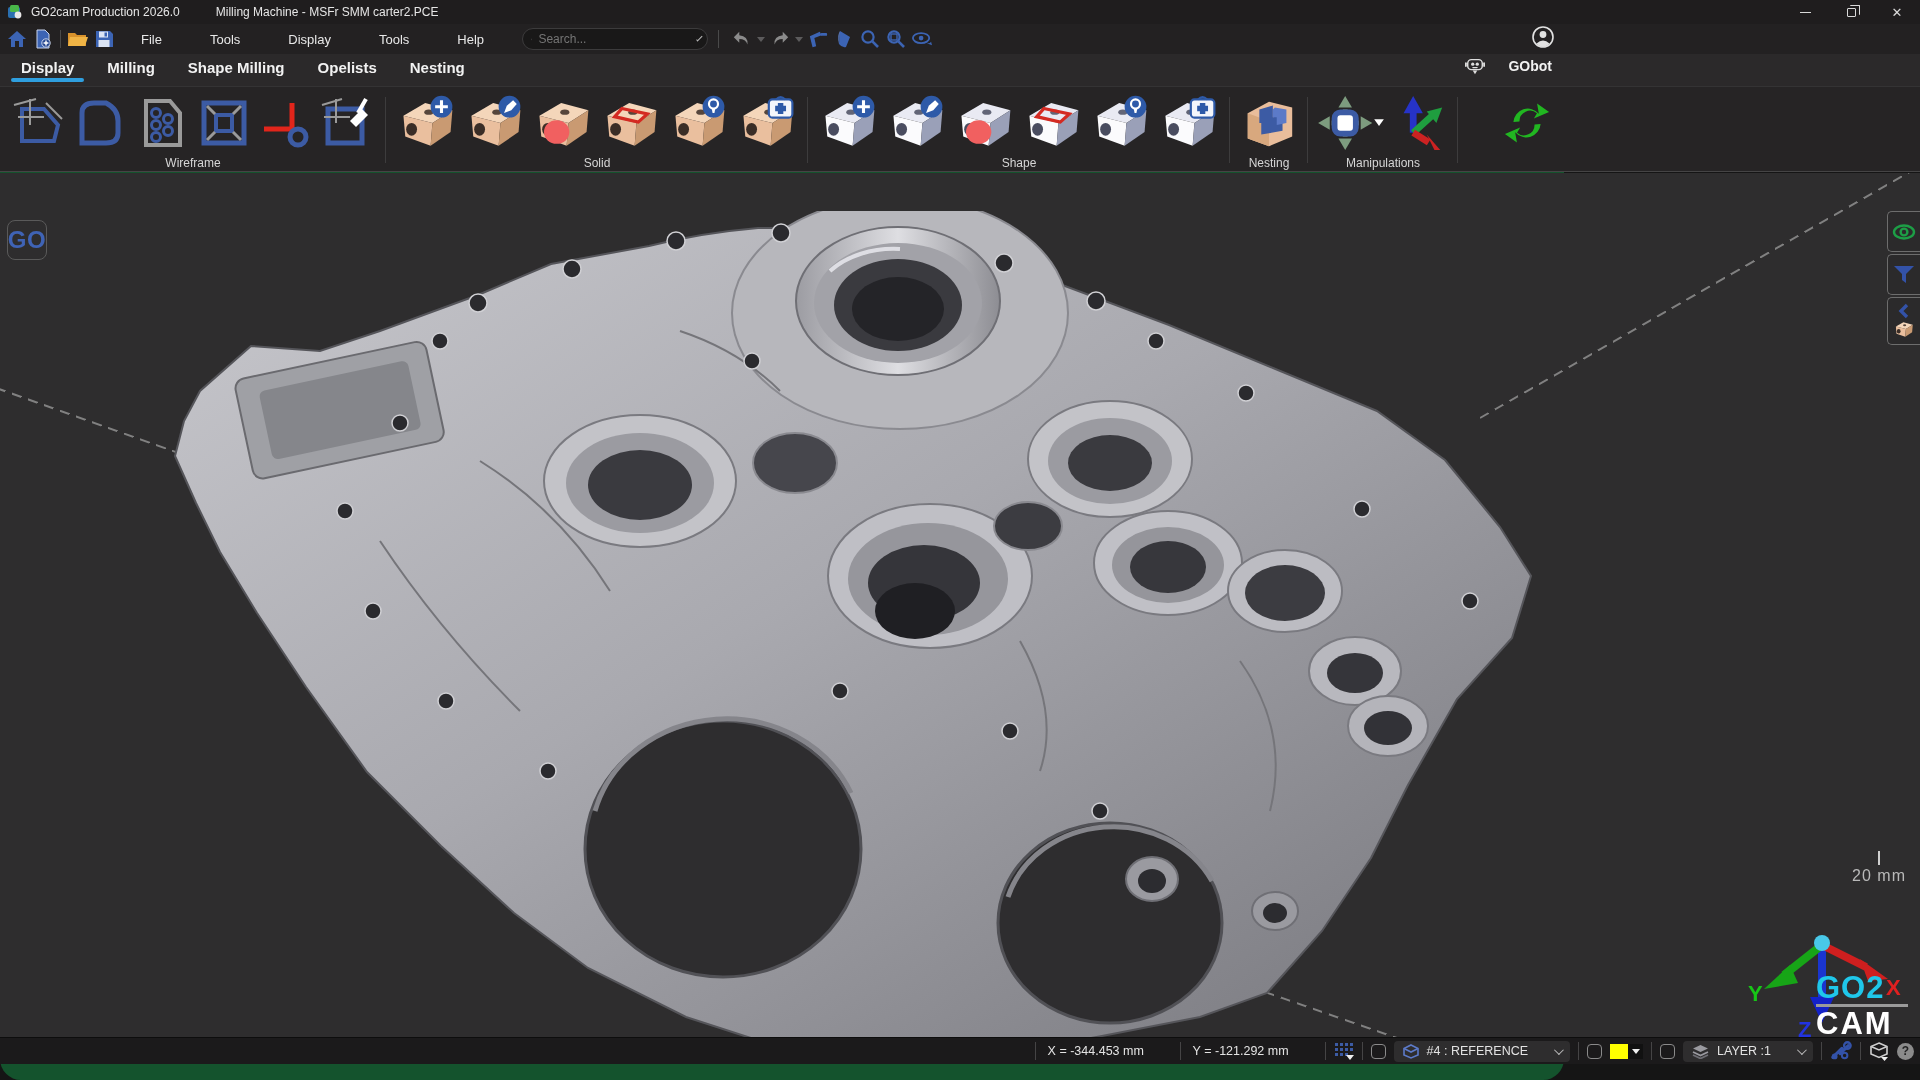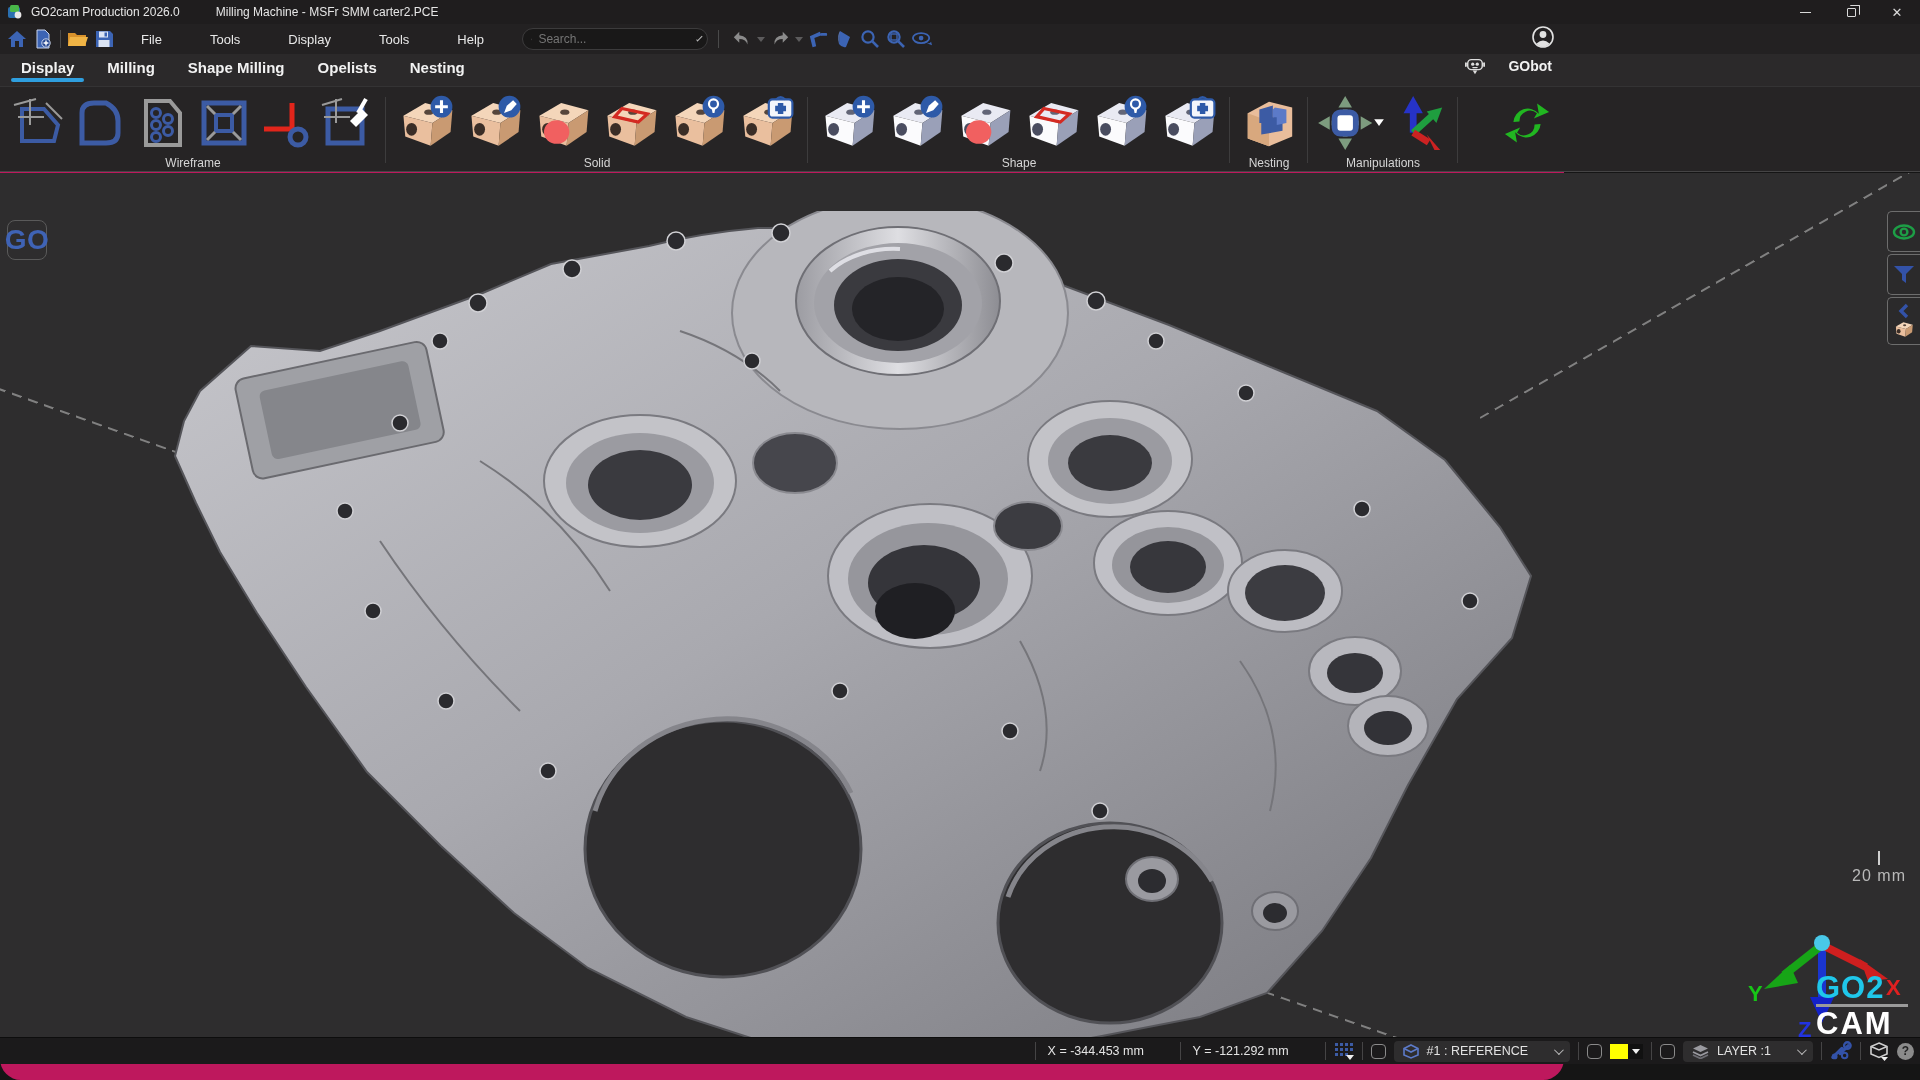--- a/index.html
+++ b/index.html
@@ -1,18 +1,18 @@
 <!DOCTYPE html>
 <html><head>
 <meta charset="utf-8">
 <style>
   * { margin:0; padding:0; box-sizing:border-box; }
   html,body { width:1920px; height:1080px; background:#151515; overflow:hidden;
               font-family:"Liberation Sans", sans-serif; }
-  #app { position:relative; width:1564px; height:1080px; background:#be185d;border-radius:21px; }
+  #app { position:relative; width:1564px; height:1080px; background:#14532d;border-radius:21px; }
 
   
   #titlebar { position:absolute; left:0; top:0; width:1920px; height:24px;
               background:#1f1d1e; display:flex; align-items:center; color:#e6e6e6;
               font-size:12px; }
   #titlebar .app-ico { margin:0 8px 0 7px; }
   #titlebar .t1 { font-weight:400; }
   #titlebar .t2 { margin-left:36px; }
   .wincontrols { position:absolute; right:0; top:0; height:24px; display:flex; }
   .winbtn { width:46px; height:24px; display:flex; align-items:center; justify-content:center; color:#d9d9d9; }
@@ -56,21 +56,21 @@
             padding:4px 10px 0 10px; }
   .rgroup:after { content:""; position:absolute; right:0; top:10px; bottom:10px; width:1px; background:#3d3c3d; }
   .ricons { display:flex; align-items:center; gap:6px; height:64px; }
   .rlabel { color:#d6d6d6; font-size:12px; margin-top:1px; }
   .ribtn { display:flex; align-items:center; justify-content:center; }
   #syncbtn { position:absolute; right:10px; top:96px; }
 
   
   #viewport { position:absolute; left:0; top:173px; width:1920px; height:880px; background:#2e2d2e; overflow:hidden; }
   #gobtn { position:absolute; left:7px; top:47px; width:40px; height:40px; border:1px solid #5a5a5a;
-           border-radius:8px; color:#3f63b5; font-size:28px; font-weight:bold; display:flex;
+           border-radius:8px; color:#3f63b5; font-size:24px; font-weight:bold; display:flex;
            align-items:center; justify-content:center; letter-spacing:.5px; }
   .dash { position:absolute; height:2px;
           background:repeating-linear-gradient(90deg,#8f8f8f 0 10px,transparent 10px 17px);
           transform-origin:0 50%; opacity:.85; }
   #dashA { left:1480px; top:244px; width:498px; transform:rotate(-29.8deg); }
   #dashB { left:-4px; top:214px; width:212px; transform:rotate(19.6deg); }
   #dashC { left:478px; top:544px; width:1105px; transform:rotate(19.2deg); }
 
   .sidebtn { position:absolute; right:0; width:33px; height:41px; background:#2b2a2b;
              border:1px solid #6d6d6d; border-right:none; border-radius:5px 0 0 5px;
@@ -652,21 +652,21 @@
         <polygon points="12,13 20,13 16,18" fill="#efefef"></polygon>
       </svg>
     </div>
     <div class="ssep"></div>
     <span class="cbx"></span>
     <div class="pill">
       <svg width="16" height="15" viewBox="0 0 16 15">
         <polygon points="8,1 15,4.5 15,11 8,14 1,11 1,4.5" fill="none" stroke="#5c7ac8" stroke-width="1.6"></polygon>
         <polyline points="1,4.5 8,8 15,4.5 M8,8 8,14" fill="none" stroke="#5c7ac8" stroke-width="1.6"></polyline>
       </svg>
-      <span>#1 : REFERENCE</span>
+      <span>#4 : REFERENCE</span>
       <span class="chev"></span>
     </div>
     <div class="ssep"></div>
     <span class="cbx"></span>
     <div class="swatch">
       <span class="yel"></span>
       <span class="dd">
           <span class="wtri"></span>
         </span>
     </div>

